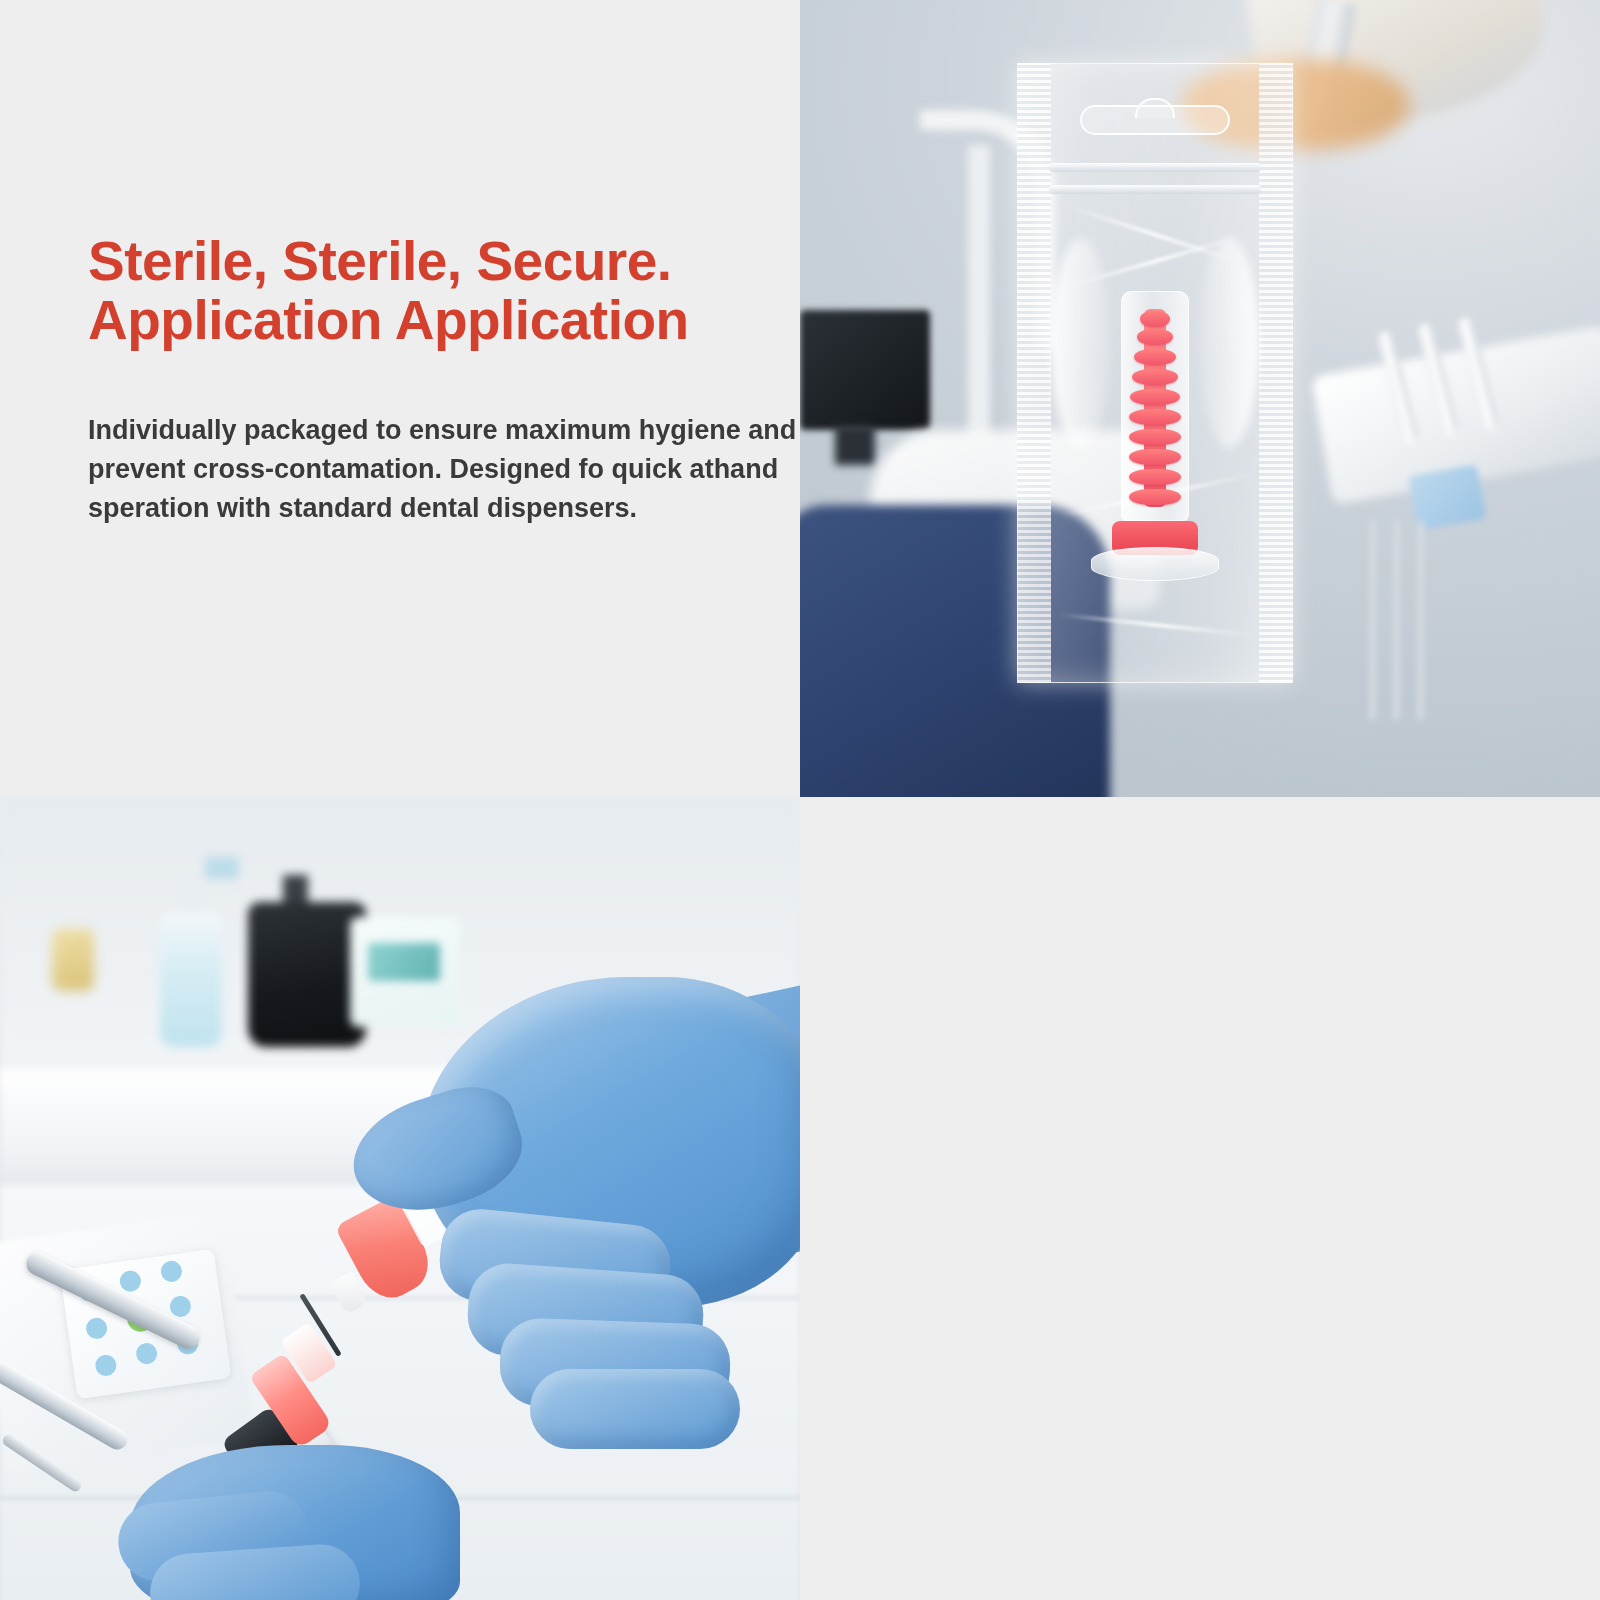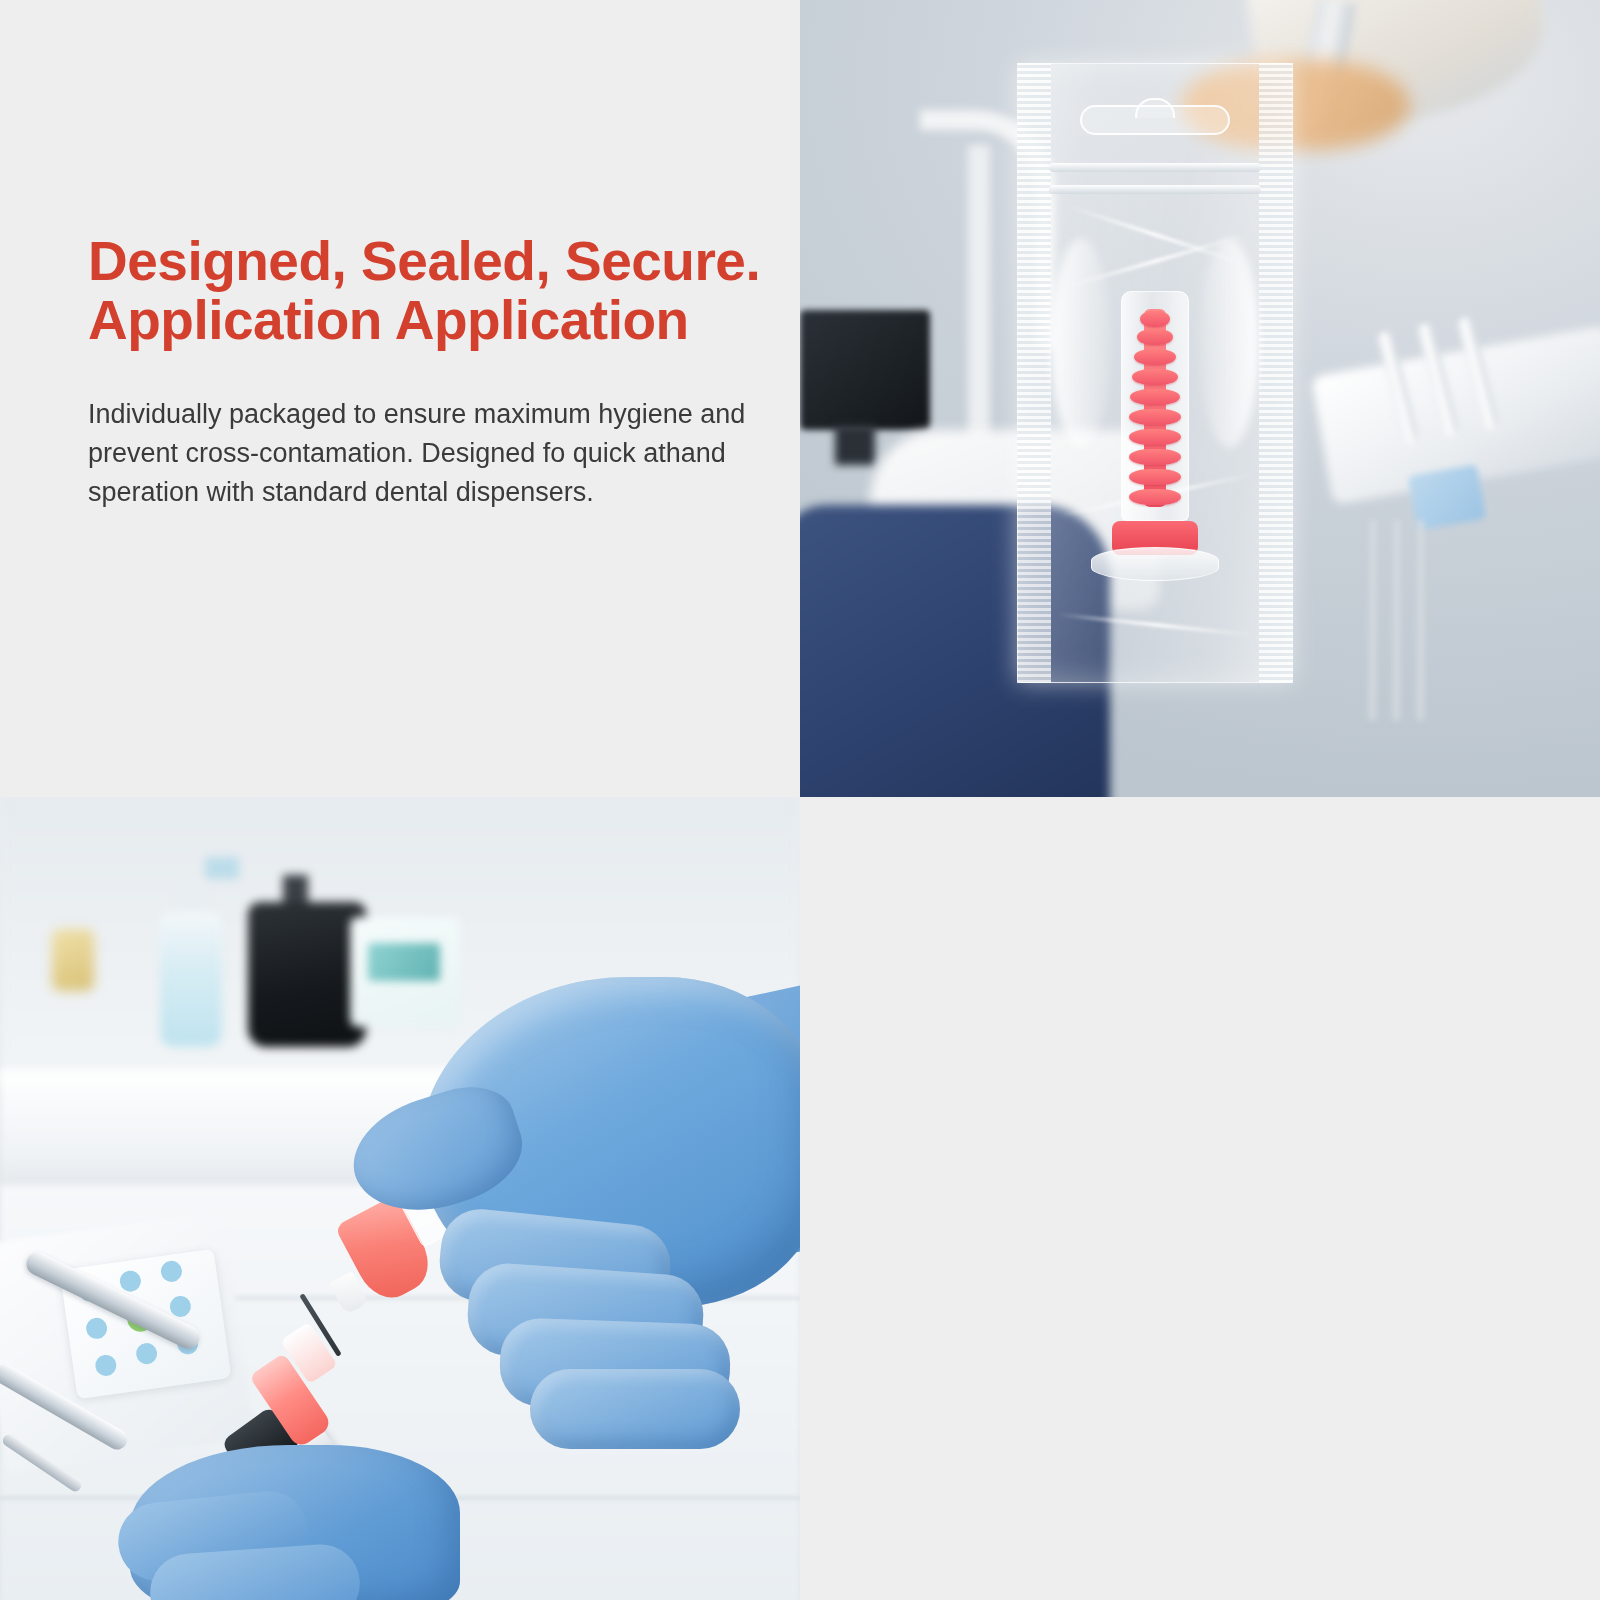--- a/index.html
+++ b/index.html
@@ -38,21 +38,21 @@
   .body-copy {
     color:#3a3a3a;
     font-weight:400;
     line-height:1.45;
   }
 
   
   #panel-tl .tp-inner { left:88px; top:232px; width:760px; }
   #panel-tl .headline { font-size:55px; }
   #panel-tl .body-copy {
-    font-size:27px; margin-top:44px; width:722px;
+    font-size:27px; margin-top:60px; width:722px;font-weight:bold;
   }
   #panel-br { }
 
   
 
   
   #panel-tr {
     background:
       radial-gradient(120% 90% at 78% 10%, #e7e9ec 0%, #ced5dc 45%, #bcc6cf 100%);
   }
@@ -428,21 +428,21 @@
   .softer { filter:blur(5px); }
 </style>
 </head>
 <body>
 
 <div class="collage">
 
   <section class="panel text-panel" id="panel-tl">
     <div class="tp-inner">
       <h1 class="headline">
-        <span class="line">Designed, Sealed, Secure.</span>
+        <span class="line">Sterile, Sterile, Secure.</span>
         <span class="line">Application Application</span>
       </h1>
       <p class="body-copy">Individually packaged to ensure maximum hygiene and prevent cross-contamation. Designed fo quick athand speration with standard dental dispensers.</p>
     </div>
   </section>
 
   <section class="panel" id="panel-tr">
     <div class="tr-scene">
       <div class="tr-ceilinglight"></div>
       <div class="tr-lampneck"></div>

